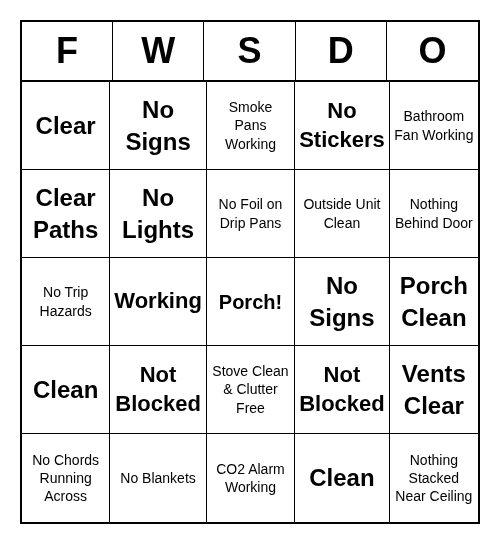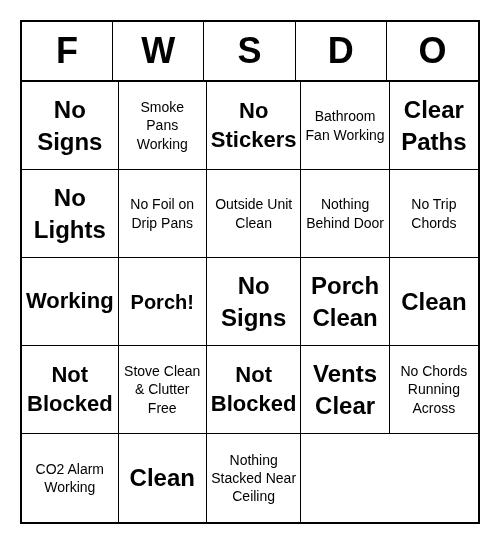--- a/index.html
+++ b/index.html
@@ -72,37 +72,39 @@
 
 <div class="bingo-card">
   <div class="bingo-header">
   <div class="header-cell">F</div>
       <div class="header-cell">W</div>
       <div class="header-cell">S</div>
       <div class="header-cell">D</div>
       <div class="header-cell">O</div>
     </div>
   <div class="bingo-grid">
+  <div class="bingo-cell xl-text">Clear</div>
       <div class="bingo-cell xl-text">No Signs</div>
       <div class="bingo-cell">Smoke Pans Working</div>
       <div class="bingo-cell large-text">No Stickers</div>
       <div class="bingo-cell">Bathroom Fan Working</div>
       <div class="bingo-cell xl-text">Clear Paths</div>
       <div class="bingo-cell xl-text">No Lights</div>
       <div class="bingo-cell">No Foil on Drip Pans</div>
       <div class="bingo-cell">Outside Unit Clean</div>
       <div class="bingo-cell">Nothing Behind Door</div>
-      <div class="bingo-cell">No Trip Chords</div>
+      <div class="bingo-cell">No Trip Hazards</div>
       <div class="bingo-cell large-text">Working</div>
       <div class="bingo-cell free">Porch!</div>
       <div class="bingo-cell xl-text">No Signs</div>
       <div class="bingo-cell xl-text">Porch Clean</div>
       <div class="bingo-cell xl-text">Clean</div>
       <div class="bingo-cell large-text">Not Blocked</div>
       <div class="bingo-cell">Stove Clean &amp; Clutter Free</div>
       <div class="bingo-cell large-text">Not Blocked</div>
       <div class="bingo-cell xl-text">Vents Clear</div>
       <div class="bingo-cell">No Chords Running Across</div>
+      <div class="bingo-cell">No Blankets</div>
       <div class="bingo-cell">CO2 Alarm Working</div>
       <div class="bingo-cell xl-text">Clean</div>
       <div class="bingo-cell">Nothing Stacked Near Ceiling</div>
     </div>
 </div>
 
 </body></html>

